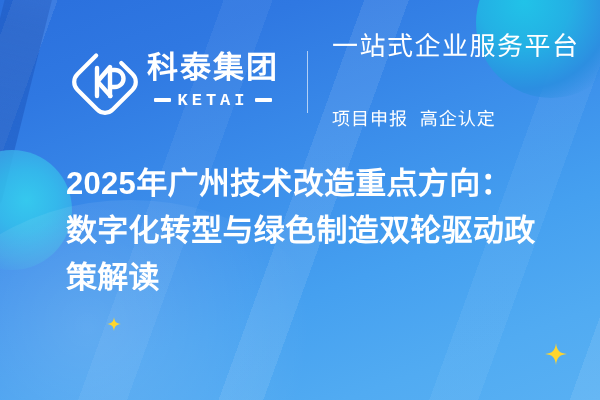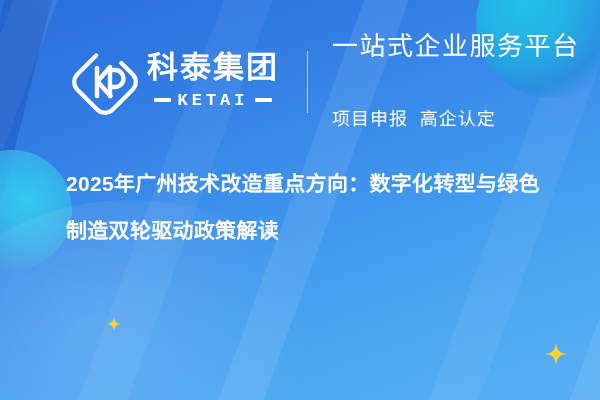--- a/index.html
+++ b/index.html
@@ -200,21 +200,21 @@
     white-space: nowrap;
   }
 
   
   .title {
     position: absolute;
     left: 66px;
     top: 160px;
     width: 474px;
     color: #ffffff;
-    font-size: 21px;
+    font-size: 31px;
     font-weight: 700;
     line-height: 47px;
     letter-spacing: 0.3px;
   }
 
   
   .sparkle {
     position: absolute;
     display: block;
   }

